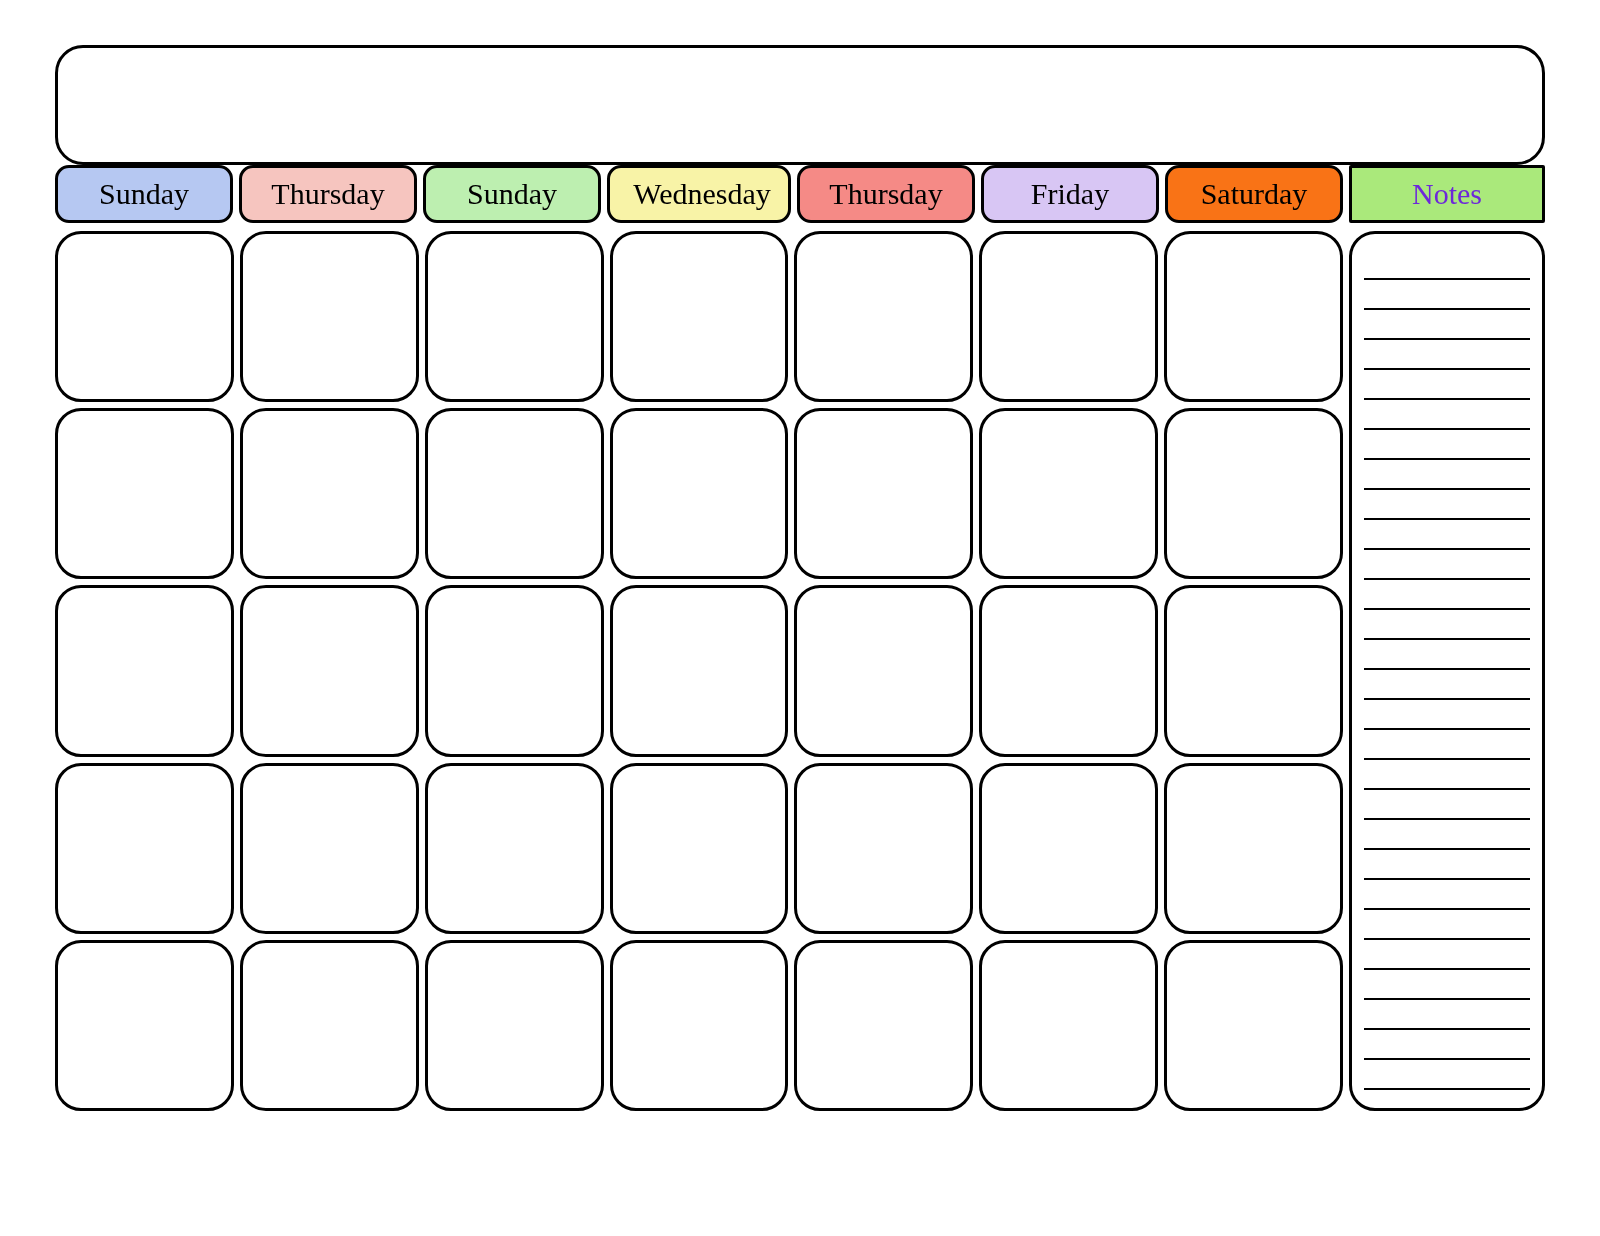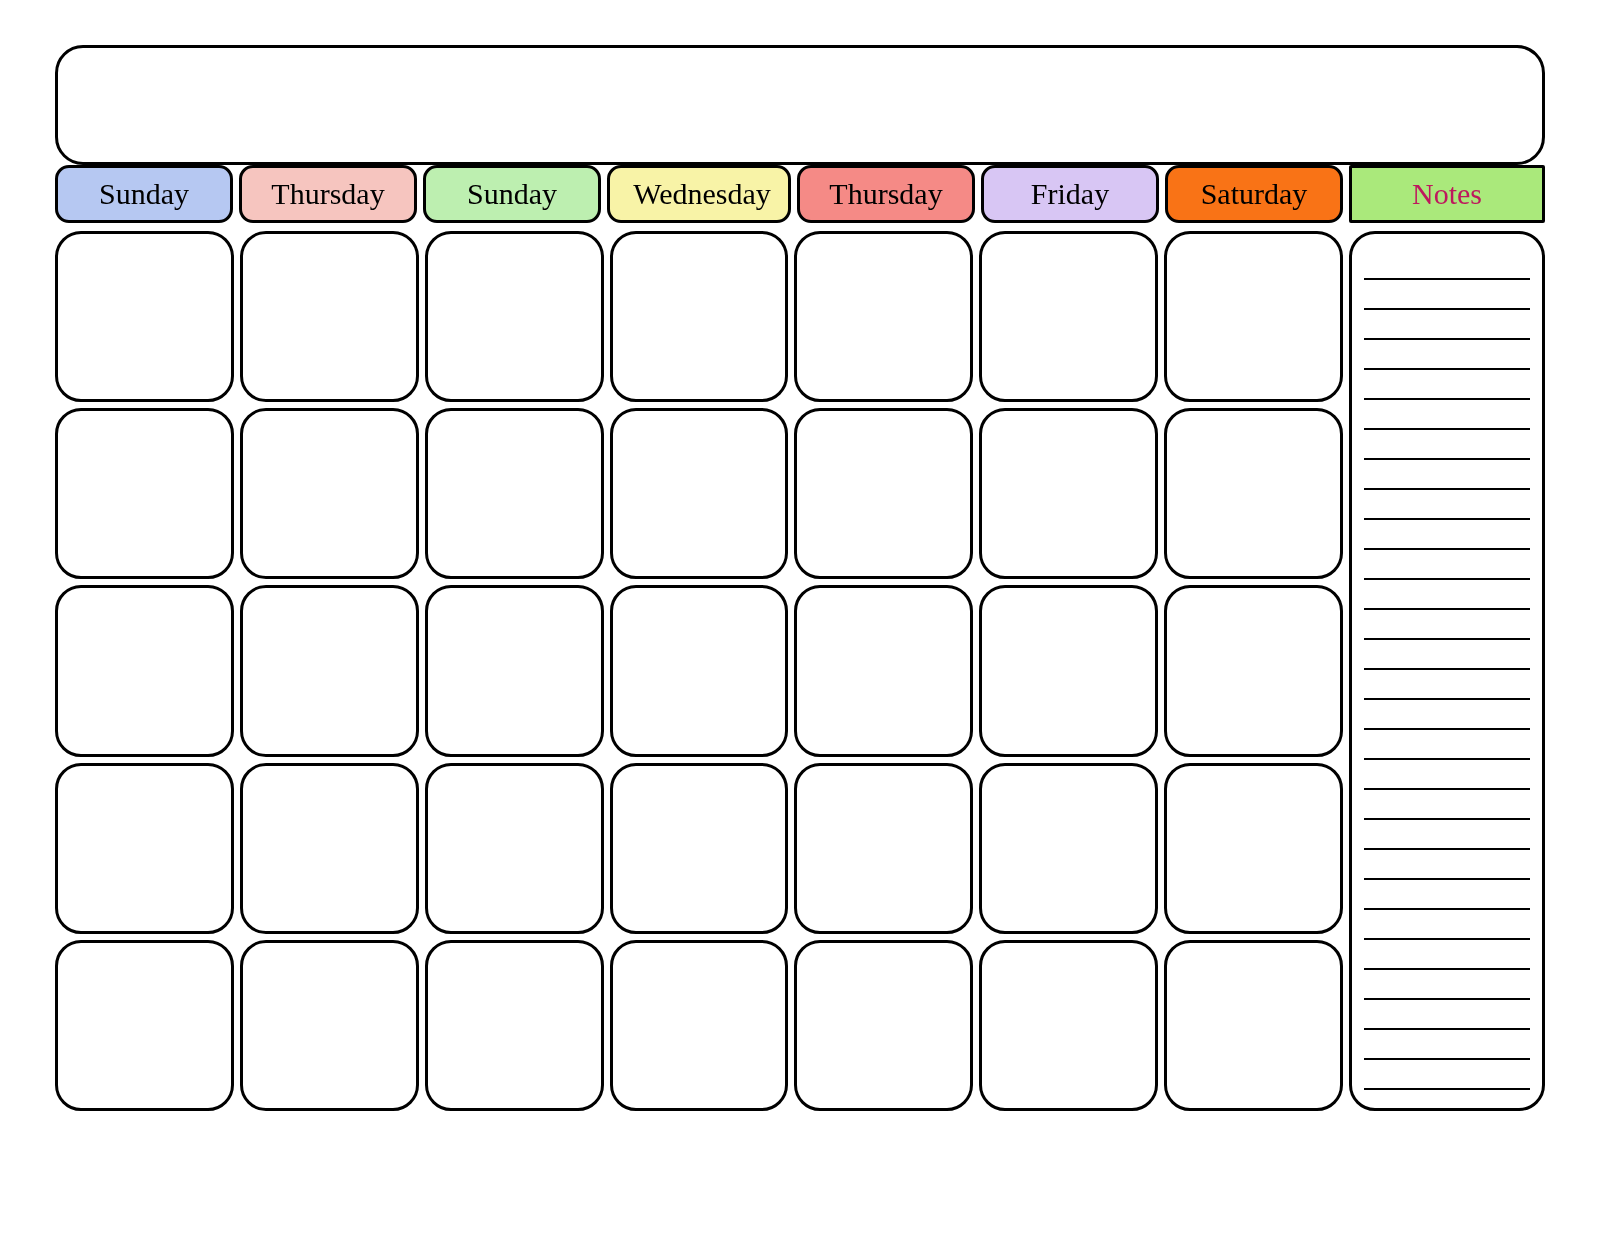--- a/index.html
+++ b/index.html
@@ -42,21 +42,21 @@
   }
   .notes-header {
     border: 3px solid #000;
     border-radius: 2px;
     box-sizing: border-box;
     height: 58px;
     display: flex;
     align-items: center;
     justify-content: center;
     font-size: 30px;
-    color: #be185d;
+    color: #6d28d9;
   }
   .body-row {
     display: flex;
     width: 100%;
     gap: 6px;
     margin-top: 8px;
     height: 880px;
   }
   .grid {
     flex: 7 1 0;

